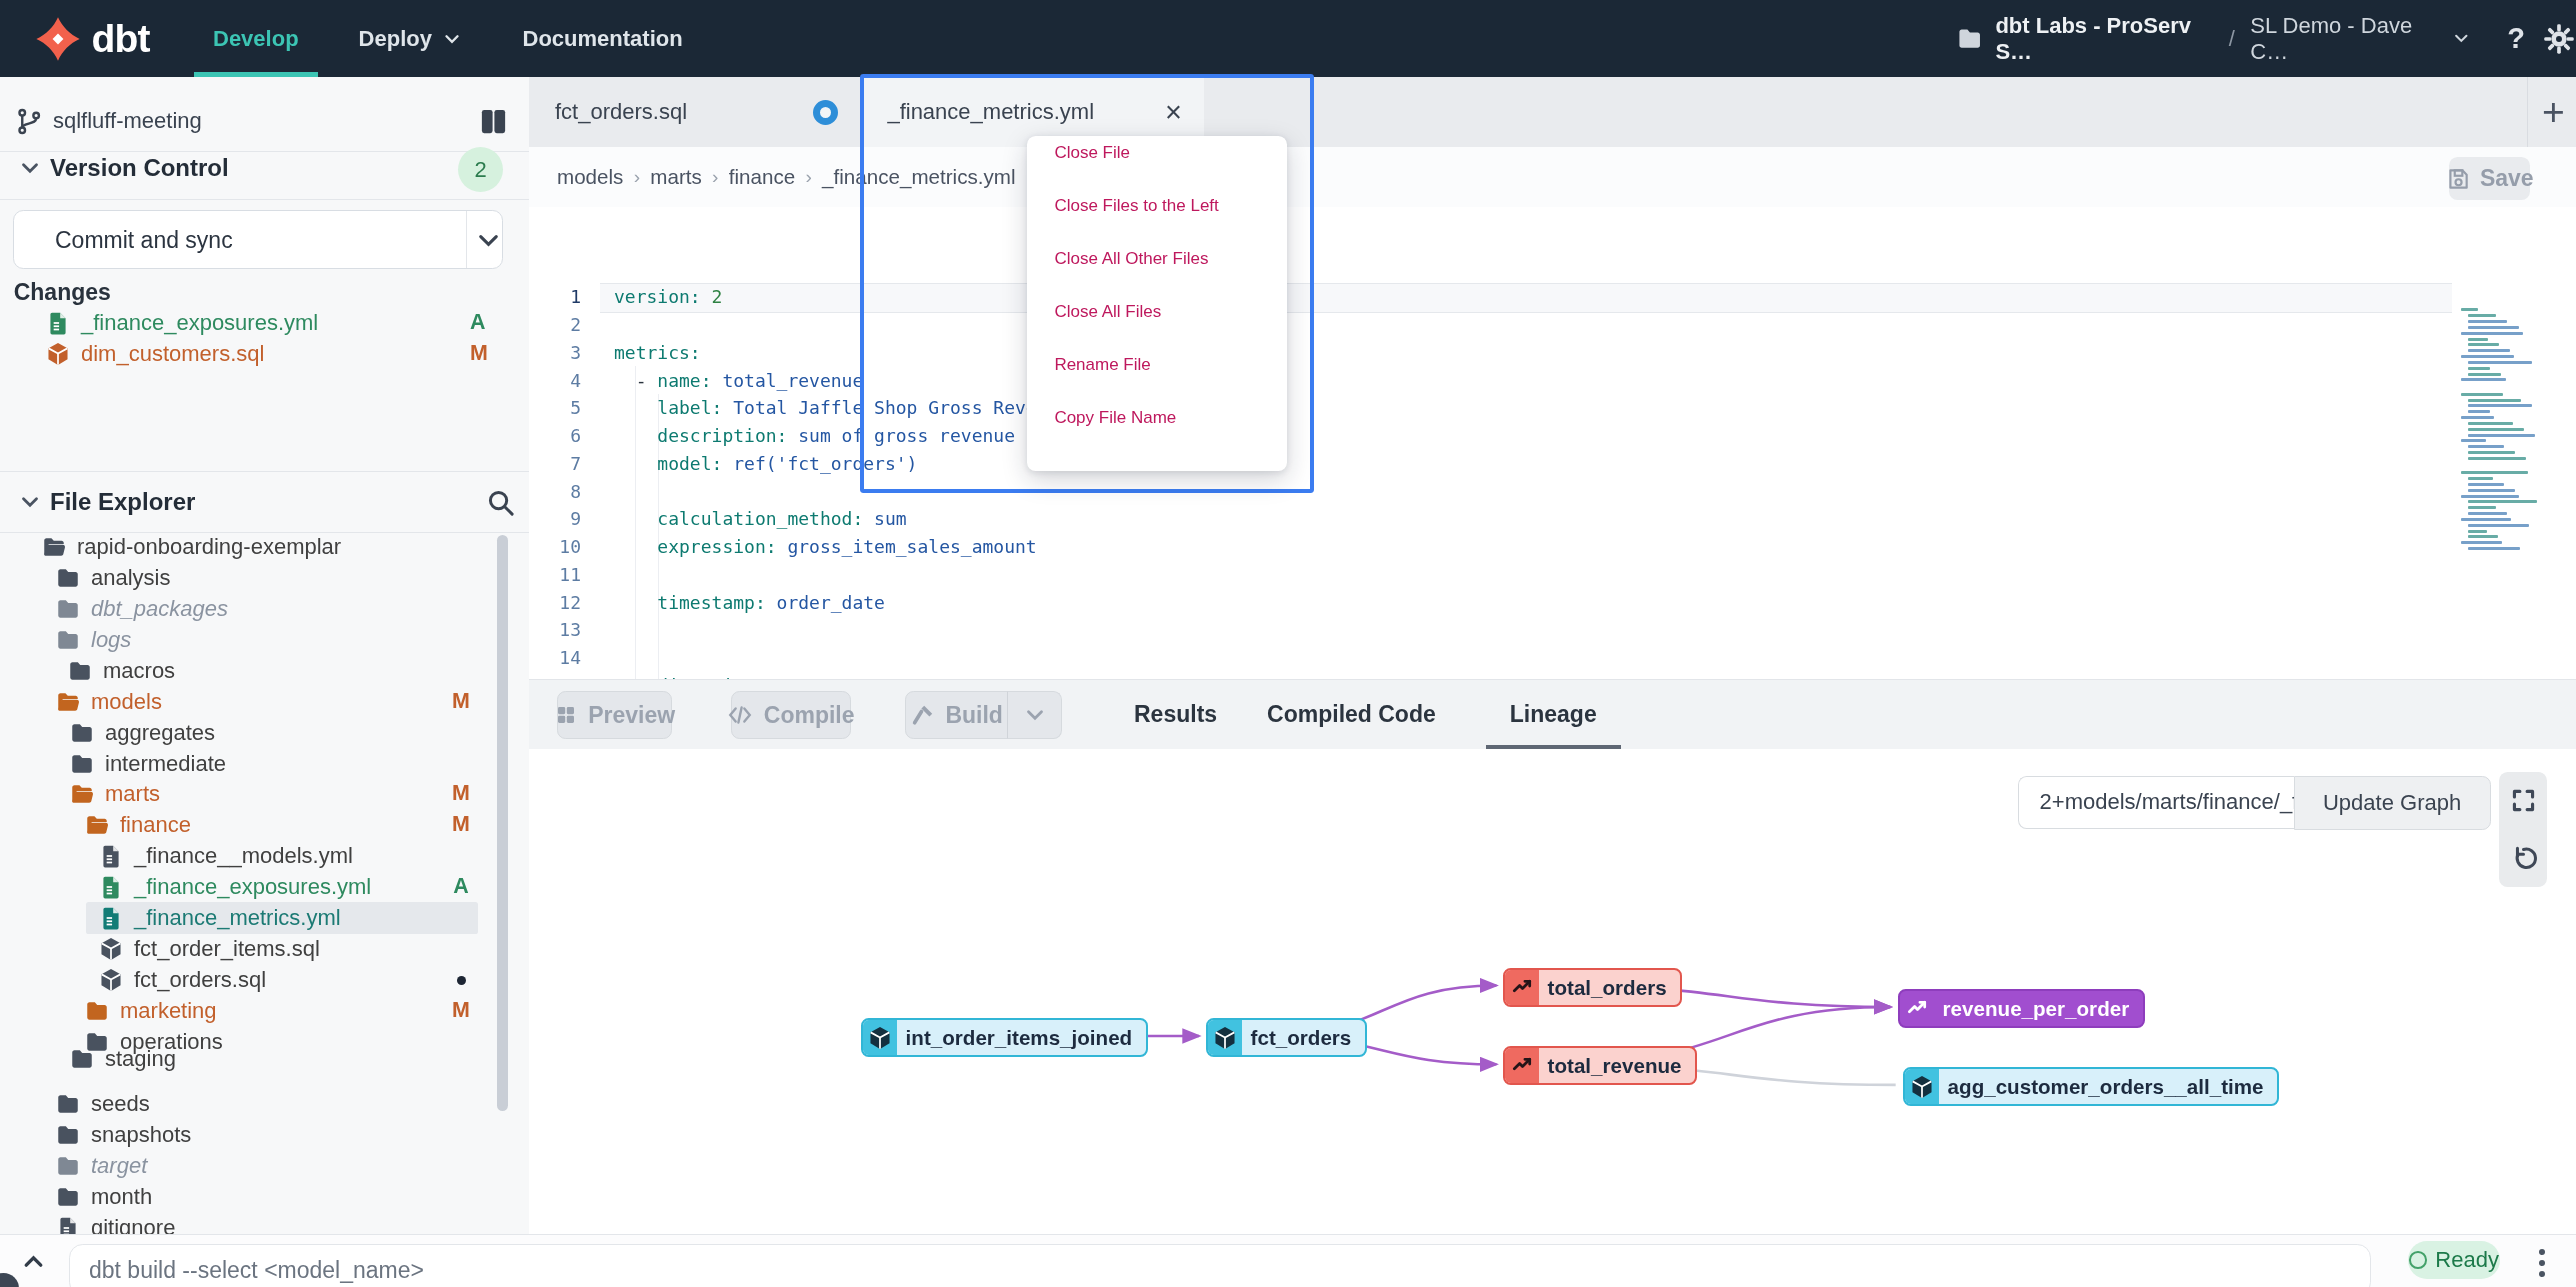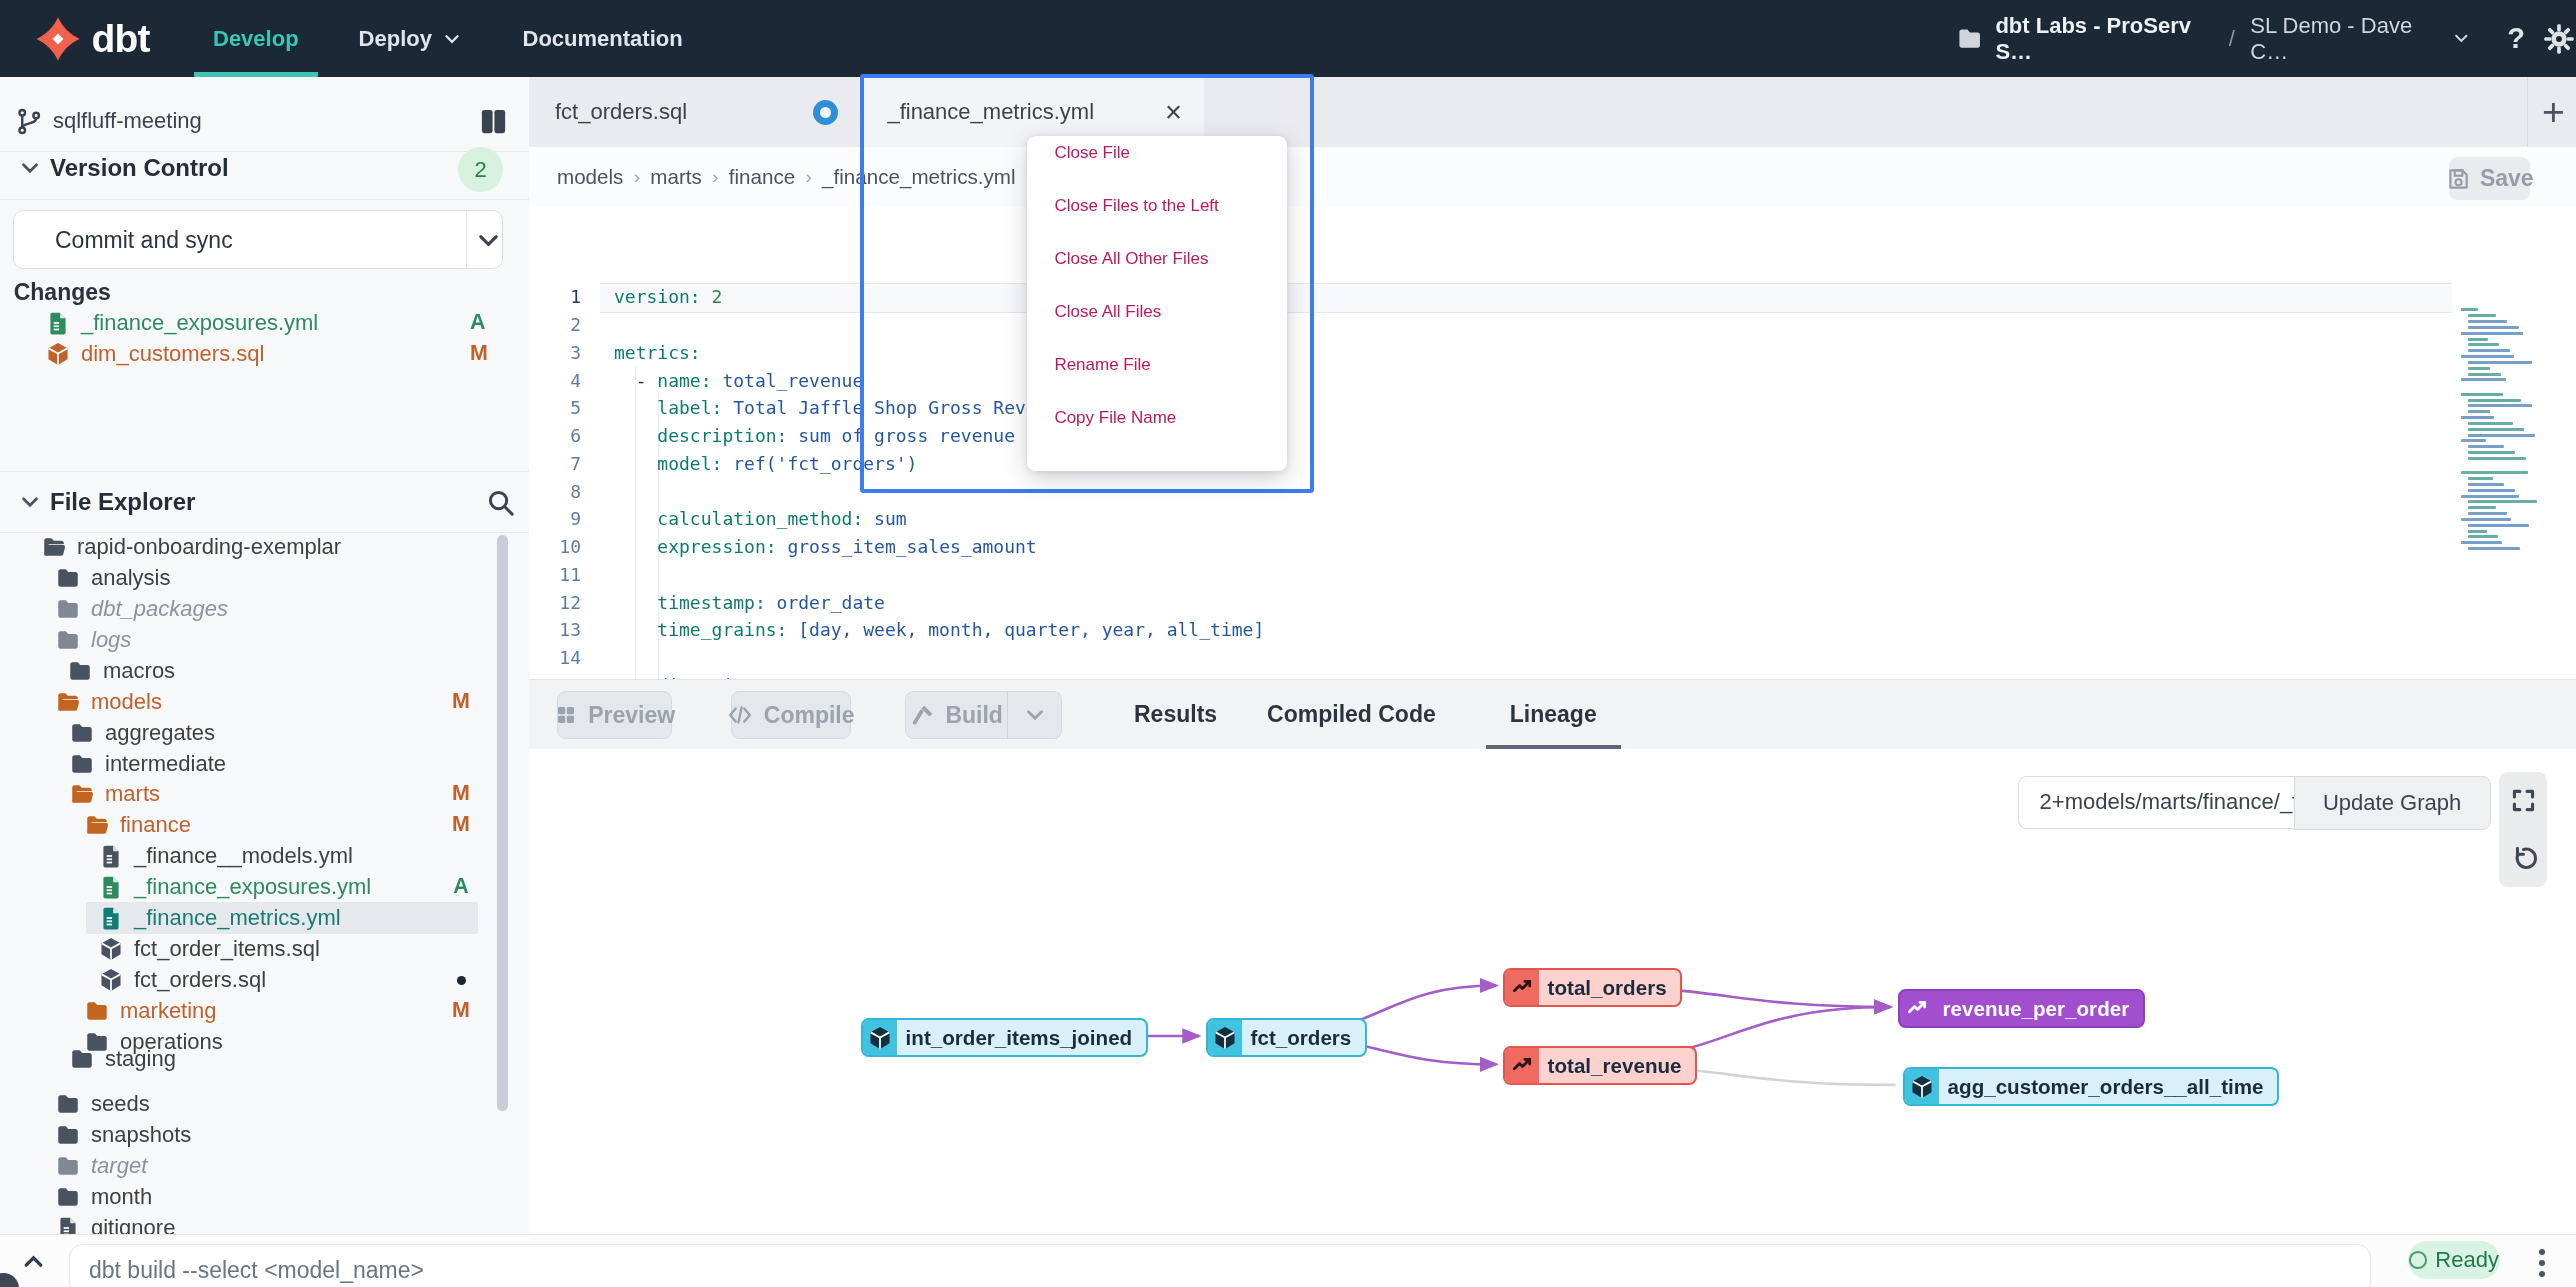--- a/index.html
+++ b/index.html
@@ -581,21 +581,20 @@
         <div class="cl" style="top: 354px;">
           <span class="ln">11</span>
           <span class="ct"></span>
         </div>
         <div class="cl" style="top: 382px;">
           <span class="ln">12</span>
           <span class="ct"><span class="c-p">    </span><span class="c-k">timestamp:</span><span class="c-v"> order_date</span></span>
         </div>
         <div class="cl" style="top: 409px;">
           <span class="ln">13</span>
-          <span class="ct"><span class="c-p">    </span><span class="c-k">time_grains:</span><span class="c-v"> [day, week, month, quarter, year, all_time]</span></span>
         </div>
         <div class="cl" style="top: 437px;">
           <span class="ln">14</span>
           <span class="ct"></span>
         </div>
         <div class="cl" style="top: 465px;">
           <span class="ln">15</span>
           <span class="ct"><span class="c-p">    </span><span class="c-k">dimensions:</span></span>
         </div>
       </div>

